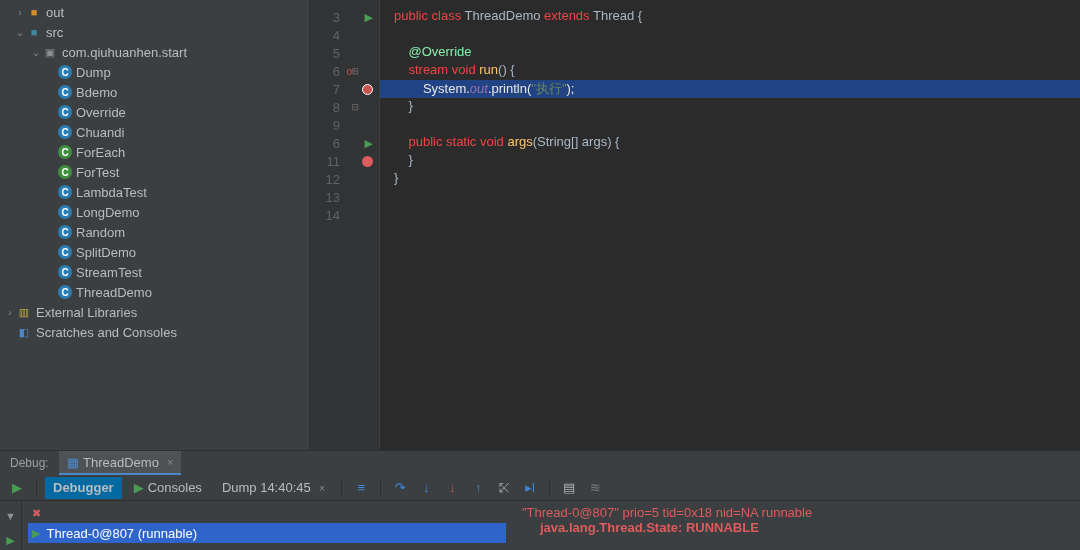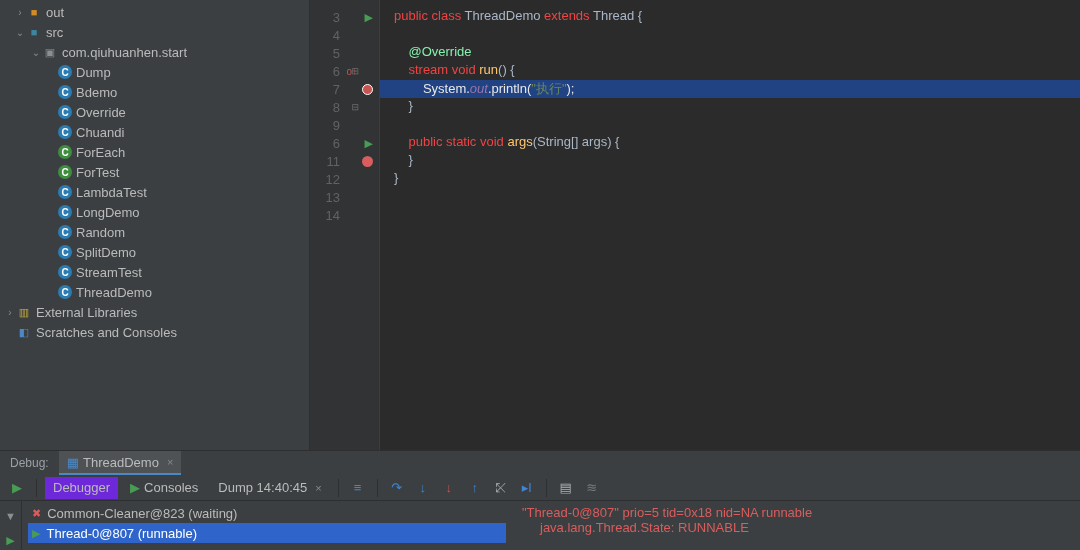--- a/index.html
+++ b/index.html
@@ -34,33 +34,33 @@
   .cline.hl-red { background:#3a2323; }
   .k { color:#ef4444; } .an{color:#86efac;} .str{color:#6a8759;} .p{color:#9876aa; font-style:italic;} .w{color:#a9b7c6;} .fn{color:#ffc66d;}
 
   .debug-panel { position:absolute; left:0; right:0; bottom:0; height:100px; background:#3c3f41; border-top:1px solid #2d2f30;}
   .debug-tabs { height:24px; display:flex; align-items:center; padding-left:0;}
   .debug-label { color:#9aa0a6; padding:0 10px; font-size:12px;}
   .debug-tab { display:flex; align-items:center; gap:4px; padding:0 8px; height:24px; color:#bbbbbb; border-bottom:2px solid transparent;}
   .debug-tab.active { border-bottom:2px solid #4a88c7; background:#4e5254;}
   .debug-toolbar { height:26px; display:flex; align-items:center; gap:4px; padding-left:6px; border-bottom:1px solid #2d2f30;}
   .dtab-btn { padding:0 8px; color:#bbb; font-size:12px; display:flex; align-items:center; gap:4px; height:22px;}
-  .dtab-btn.active { background:#6d28d9; }
+  .dtab-btn.active { background:#0369a1;font-weight:bold; }
   .sep { width:1px; height:18px; background:#2d2f30; margin:0 4px;}
   .tool-icon { width:22px; height:22px; display:flex; align-items:center; justify-content:center; color:#afb1b3; font-size:13px;}
   .tool-icon.blue{color:#3e86d6;} .tool-icon.green{color:#499c54;}
   .debug-body { display:flex; height:50px;}
   .left-bar { width:22px; background:#3c3f41; border-right:1px solid #2d2f30; display:flex; flex-direction:column; align-items:center; gap:4px; padding-top:4px;}
   .threads { width:490px; padding:2px 6px;}
   .thread-row { height:20px; display:flex; align-items:center; gap:6px; color:#bbbbbb; font-size:12px; padding:0 4px;}
   .thread-row.selected { background:#2f65ca; color:#fff;}
   .thread-icon { font-size:11px;}
   .thread-icon.red{color:#db5c5c;} .thread-icon.green{color:#499c54;}
   .output { flex:1; padding:4px 10px; font-family:"JetBrains Mono","Consolas",monospace; font-size:12.5px; color:#db5c5c;}
-  .output .l2 { padding-left:18px;}
+  .output .l2 { padding-left:18px;font-weight:bold;}
   .close-x { color:#888; font-size:11px; padding-left:4px;}
   svg { display:block;}
 </style>
 </head>
 <body>
 
 <div class="top-area">
 
   <div class="project-tree">
     <div class="tree-row indent-1">
@@ -252,21 +252,20 @@
   </div>
   <div class="debug-body">
     <div class="left-bar">
       <div class="tool-icon" style="font-size:11px;color:#8a8f94">▼</div>
       <div class="tool-icon green" style="font-size:11px">▶</div>
     </div>
     <div class="threads">
       <div id="thread-list">
           <div class="thread-row">
             <span class="thread-icon red">✖</span>
-            <span>Common-Cleaner@823 (waiting)</span>
           </div>
           <div class="thread-row selected">
             <span class="thread-icon green">▶</span>
             <span>Thread-0@807 (runnable)</span>
           </div>
         </div>
     </div>
     <div class="output">
       <div>"Thread-0@807" prio=5 tid=0x18 nid=NA runnable</div>
       <div class="l2">java.lang.Thread.State: RUNNABLE</div>

